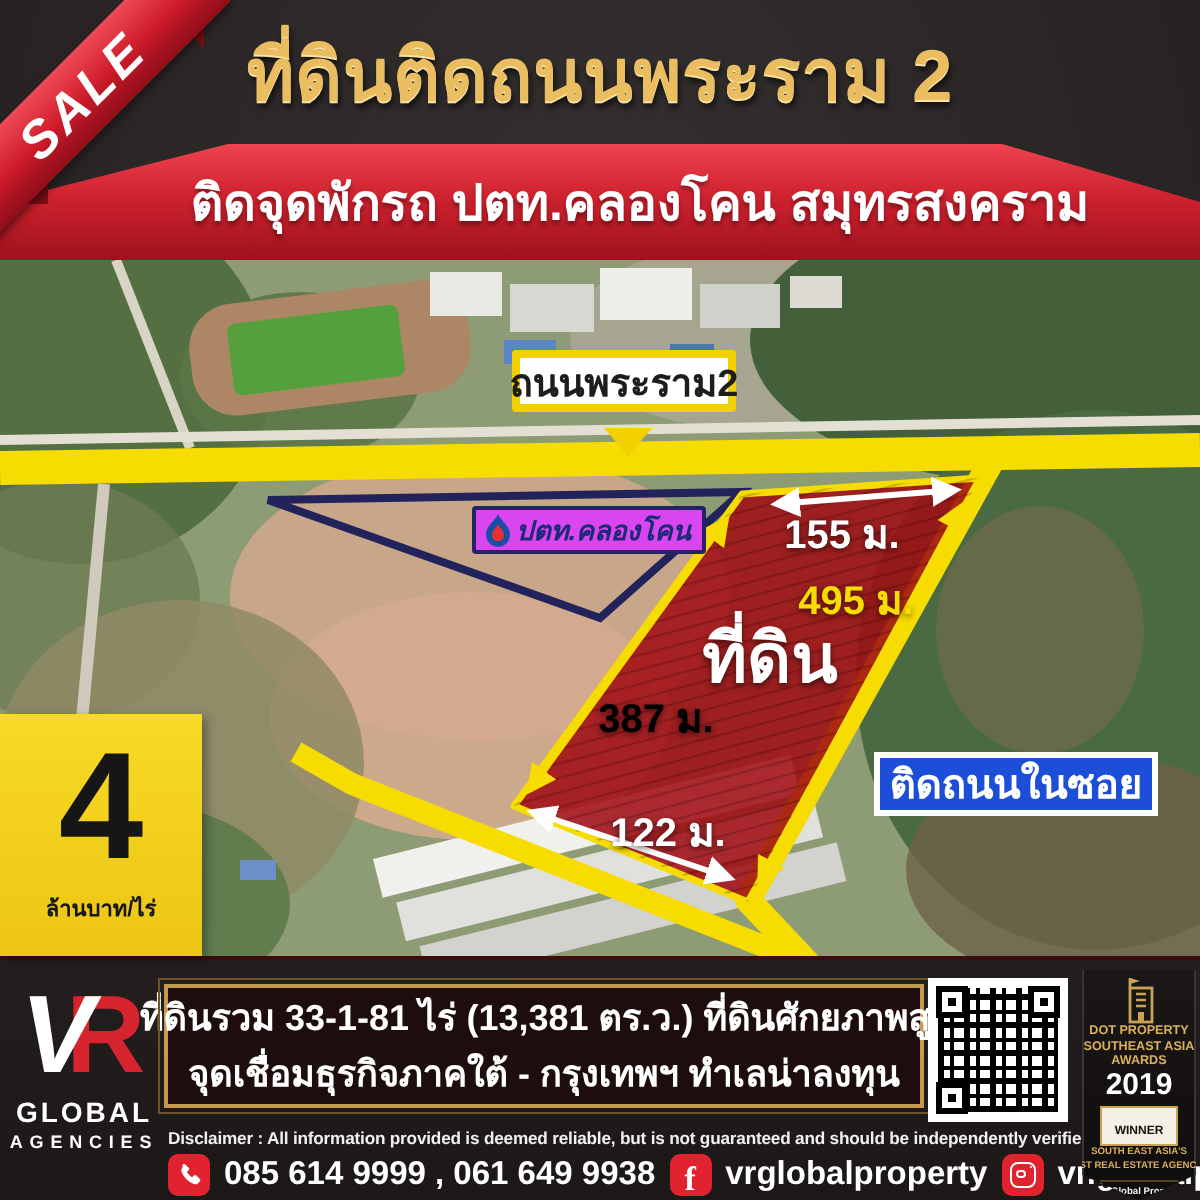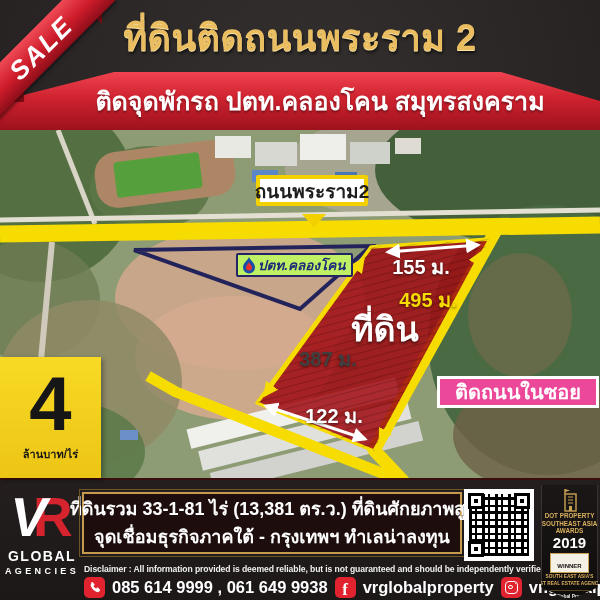--- a/index.html
+++ b/index.html
@@ -30,31 +30,31 @@
 
   
   .map{position:absolute;top:130px;left:0;width:600px;height:348px;overflow:hidden;background:#8d9c74;}
   .map svg.base{position:absolute;inset:0;}
   .maplabel{position:absolute;z-index:5;}
   .road-label{left:256px;top:45px;width:112px;height:31px;background:#fff;border:4px solid #f3d000;
               border-radius:2px;display:flex;align-items:center;justify-content:center;}
   .road-label span{font-size:19px;font-weight:bold;color:#1d1d1d;white-space:nowrap;}
   .road-ptr{position:absolute;left:302px;top:84px;width:0;height:0;border-left:12px solid transparent;
             border-right:12px solid transparent;border-top:14px solid #f3d000;z-index:5;}
-  .ptt-label{left:236px;top:123px;height:24px;background:#bef264;border:2px solid #232366;border-radius:2px;
+  .ptt-label{left:236px;top:123px;height:24px;background:#d946ef;border:2px solid #232366;border-radius:2px;
              display:flex;align-items:center;gap:3px;padding:0 5px;}
   .ptt-label span{font-size:13.5px;font-weight:bold;font-style:italic;color:#1c2a78;white-space:nowrap;}
   .plot-name{left:330px;top:172px;width:110px;text-align:center;color:#fff;font-size:34px;font-weight:800;
              text-shadow:0 2px 3px rgba(0,0,0,.5);}
   .dim{font-size:20px;font-weight:bold;text-align:center;text-shadow:0 1px 3px rgba(0,0,0,.6);white-space:nowrap;}
   .d155{left:385px;top:121px;width:72px;color:#fff;}
   .d495{left:392px;top:154px;width:72px;color:#f6dc00;}
-  .d387{left:294px;top:213px;width:68px;color:#404040;}
+  .d387{left:294px;top:213px;width:68px;color:#000000;}
   .d122{left:299px;top:270px;width:70px;color:#fff;}
-  .soi-label{left:437px;top:246px;width:162px;height:32px;background:#ec4899;border:3px solid #fff;
+  .soi-label{left:437px;top:246px;width:142px;height:32px;background:#1d4ed8;border:3px solid #fff;
              display:flex;align-items:center;justify-content:center;}
   .soi-label span{color:#fff;font-size:20px;font-weight:bold;white-space:nowrap;}
 
   
   .price{position:absolute;left:0;top:357px;width:101px;height:121px;z-index:8;
          background:linear-gradient(180deg,#f8da25,#edc515);
          display:flex;flex-direction:column;align-items:center;justify-content:center;
          box-shadow:2px 2px 5px rgba(0,0,0,.35);}
   .price .num{font-size:76px;font-weight:800;color:#161616;line-height:.85;}
   .price .unit{font-size:11px;font-weight:bold;color:#161616;margin-top:8px;white-space:nowrap;}

